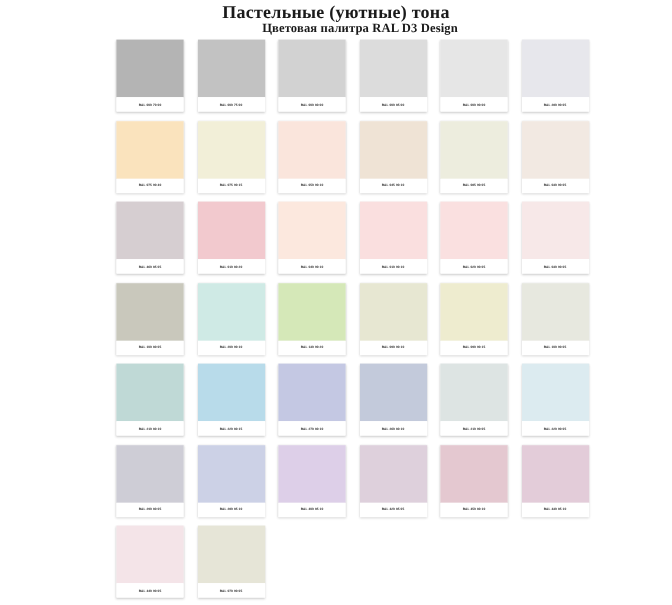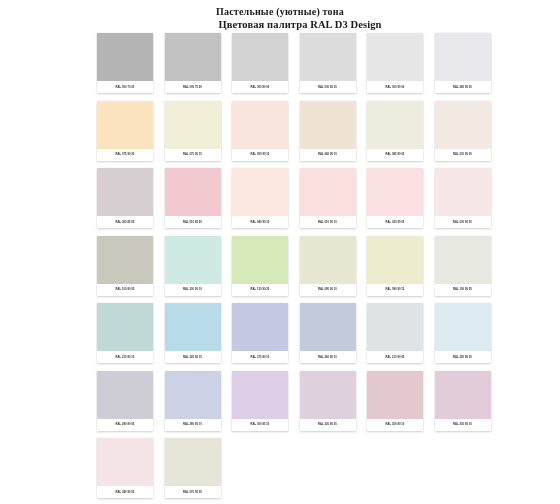--- a/index.html
+++ b/index.html
@@ -19,21 +19,21 @@
     width: 560px;
     height: 504px;
     box-sizing: border-box;
   }
   .header {
     padding-top: 5px;
     text-align: center;
   }
   .title-main {
     font-family: "Liberation Serif", serif;
-    font-size: 10px;
+    font-size: 15px;
     font-weight: bold;
     color: #1a1a1a;
     letter-spacing: 0.2px;
     line-height: 13px;
   }
   .title-sub {
     font-family: "Liberation Serif", serif;
     font-size: 10.5px;
     font-weight: bold;
     color: #1a1a1a;

